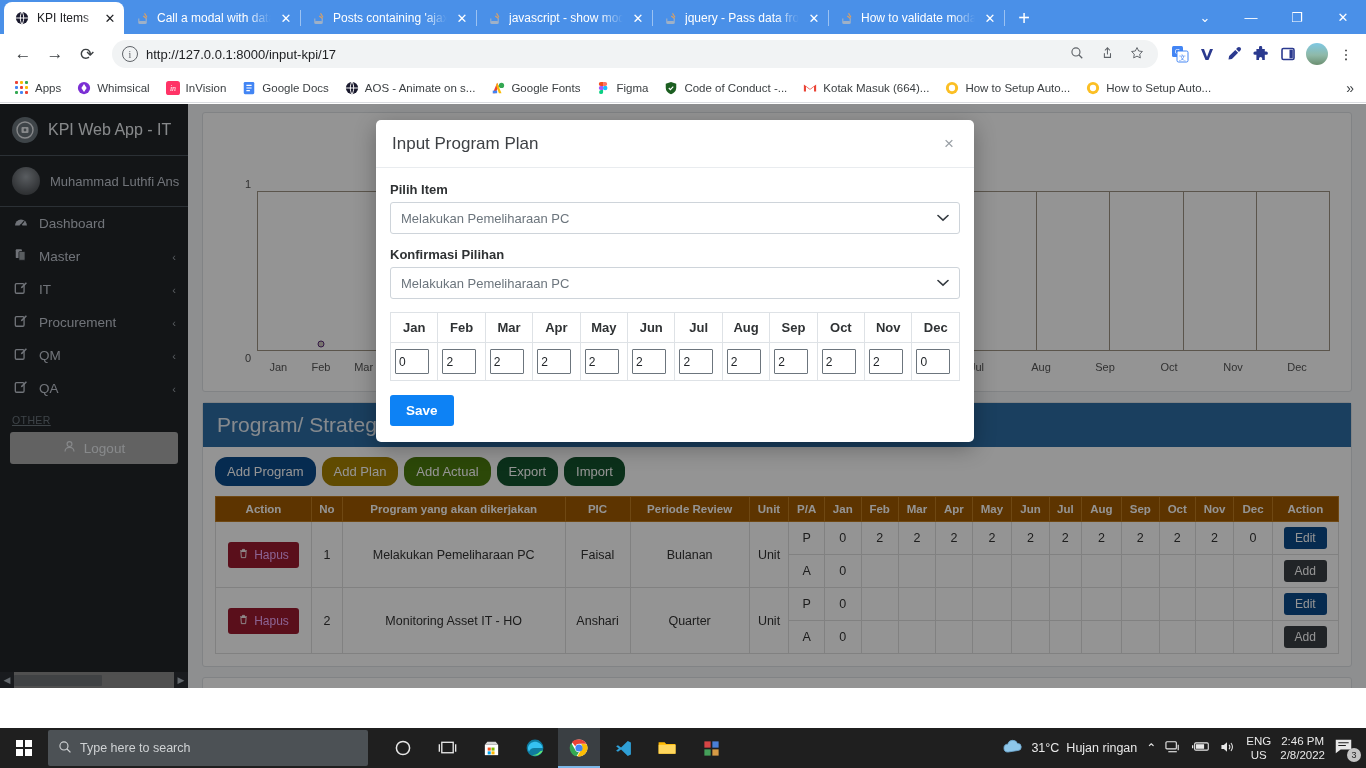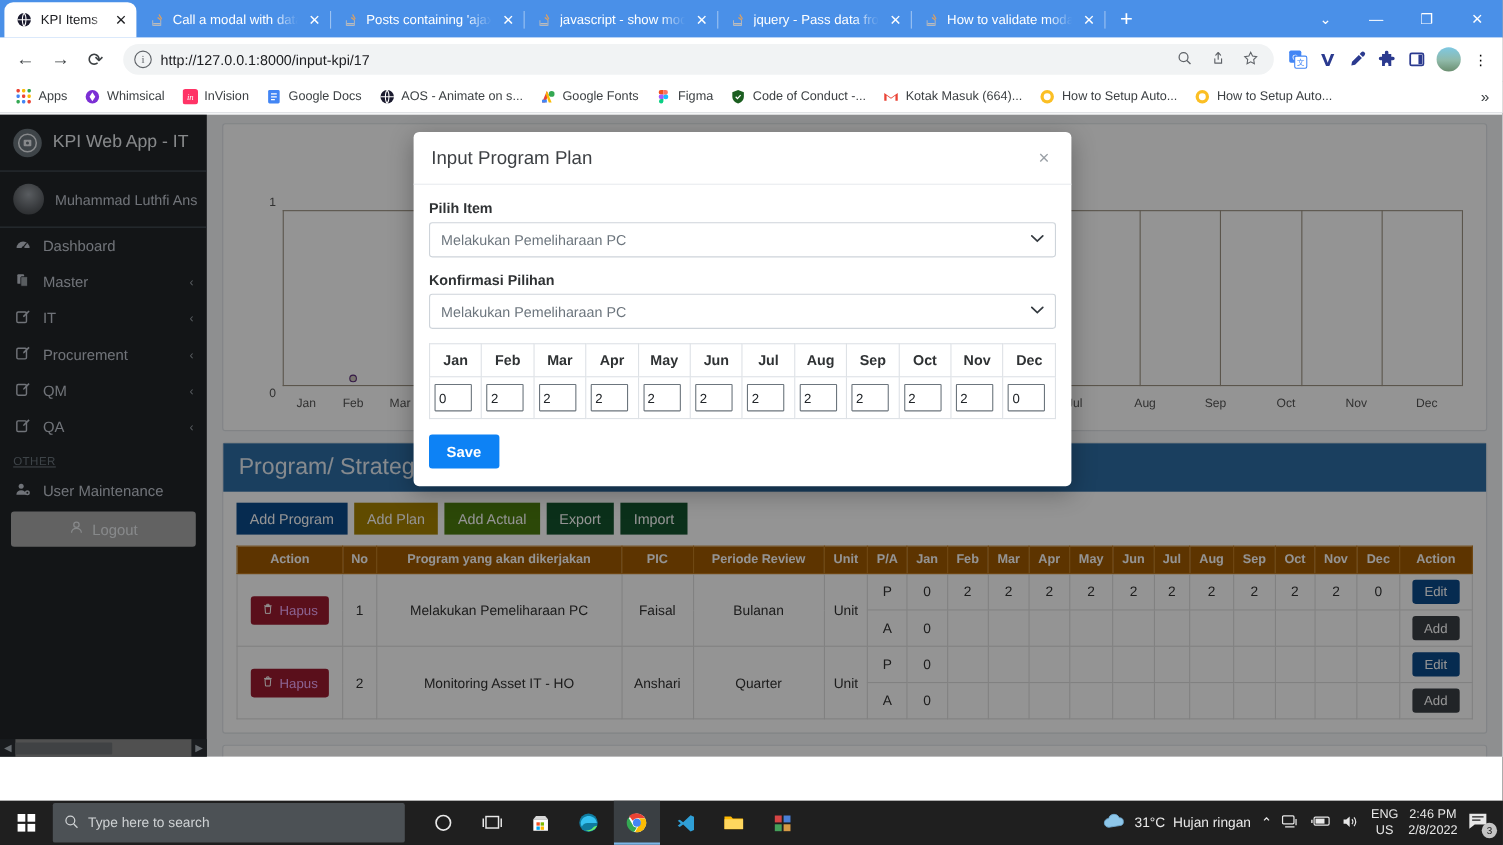--- a/index.html
+++ b/index.html
@@ -206,21 +206,21 @@
     transform: translate(-50%, -50%);
   }
 
   
   #prog-head {
     background: #2e6da4; color: #e7eef5; font-size: 21px; font-weight: 300;
     padding: 10px 14px;
   }
   #prog-body { padding: 10px 12px 12px; }
   .btnrow { display: flex; gap: 6px; margin-bottom: 10px; flex-wrap: nowrap; }
-  .btn { border-radius: 0; font-size: 13px; padding: 7px 12px; white-space: nowrap; color: #fff; }
+  .btn { border-radius: 12px; font-size: 13px; padding: 7px 12px; white-space: nowrap; color: #fff; }
   .btn-primary { background: #0c4a8a; }
   .btn-warning { background: #a58100; }
   .btn-danger  { background: #4d7c0f; }
   .btn-success { background: #14532d; }
 
   table.grid { width: 100%; border-collapse: collapse; font-size: 12px; color: #2b2b2b; }
   table.grid th {
     background: #a05a00; color: #fff; font-weight: bold; font-size: 11.5px;
     padding: 6px 4px; text-align: center; border: 1px solid #c07c22;
     white-space: nowrap;
@@ -648,31 +648,20 @@
           <svg width="14" height="14" viewBox="0 0 16 16">
               <rect x="1.5" y="3" width="10" height="11" rx="1.4" fill="none" stroke="#c2c7d0" stroke-width="1.5"></rect>
               <path d="M13.6 1.4l1.2 1.2-5.3 5.3-1.7.5.5-1.7z" fill="#c2c7d0"></path>
             </svg>
         </span>
         <span>QA</span>
         <span class="caret">‹</span>
       </div>
 
       <div class="nav-head">OTHER</div>
-      <div class="nav-item">
-        <span class="ni">
-          <svg width="14" height="14" viewBox="0 0 16 16">
-              <circle cx="6" cy="4.6" r="2.6" fill="#c2c7d0"></circle>
-              <path d="M1 13.5c0-2.8 2.2-4.6 5-4.6s5 1.8 5 4.6z" fill="#c2c7d0"></path>
-              <circle cx="12.4" cy="11.4" r="2.6" fill="#c2c7d0"></circle>
-              <circle cx="12.4" cy="11.4" r="1" fill="#212529"></circle>
-            </svg>
-        </span>
-        <span>User Maintenance</span>
-      </div>
       <div id="logout-btn">
         <span>
           <svg width="13" height="13" viewBox="0 0 16 16">
               <circle cx="8" cy="5" r="3" fill="none" stroke="#e9ecef" stroke-width="1.4"></circle>
               <path d="M2.5 14c0-3 2.5-5 5.5-5s5.5 2 5.5 5" fill="none" stroke="#e9ecef" stroke-width="1.4"></path>
             </svg>
         </span>
         <span>Logout</span>
       </div>
 

